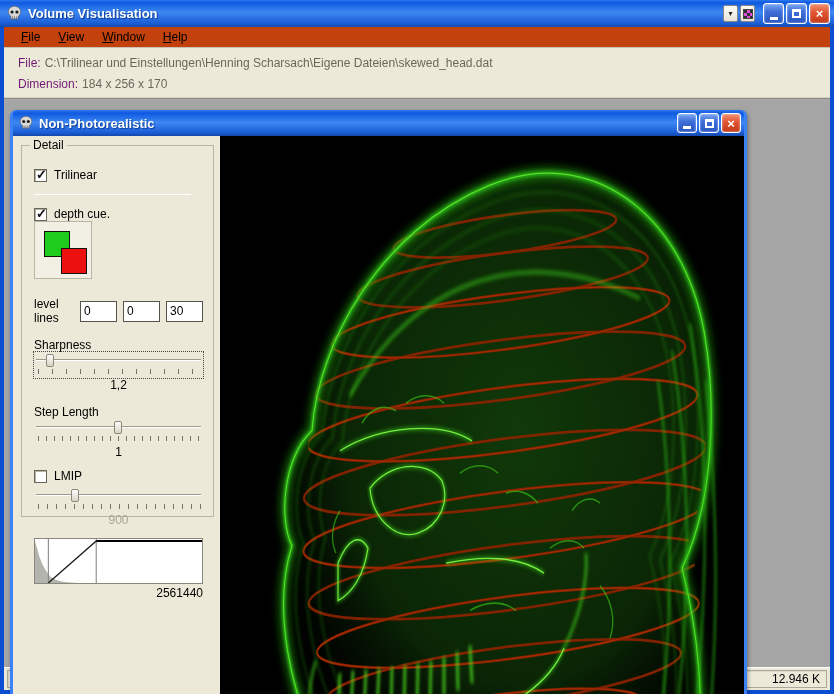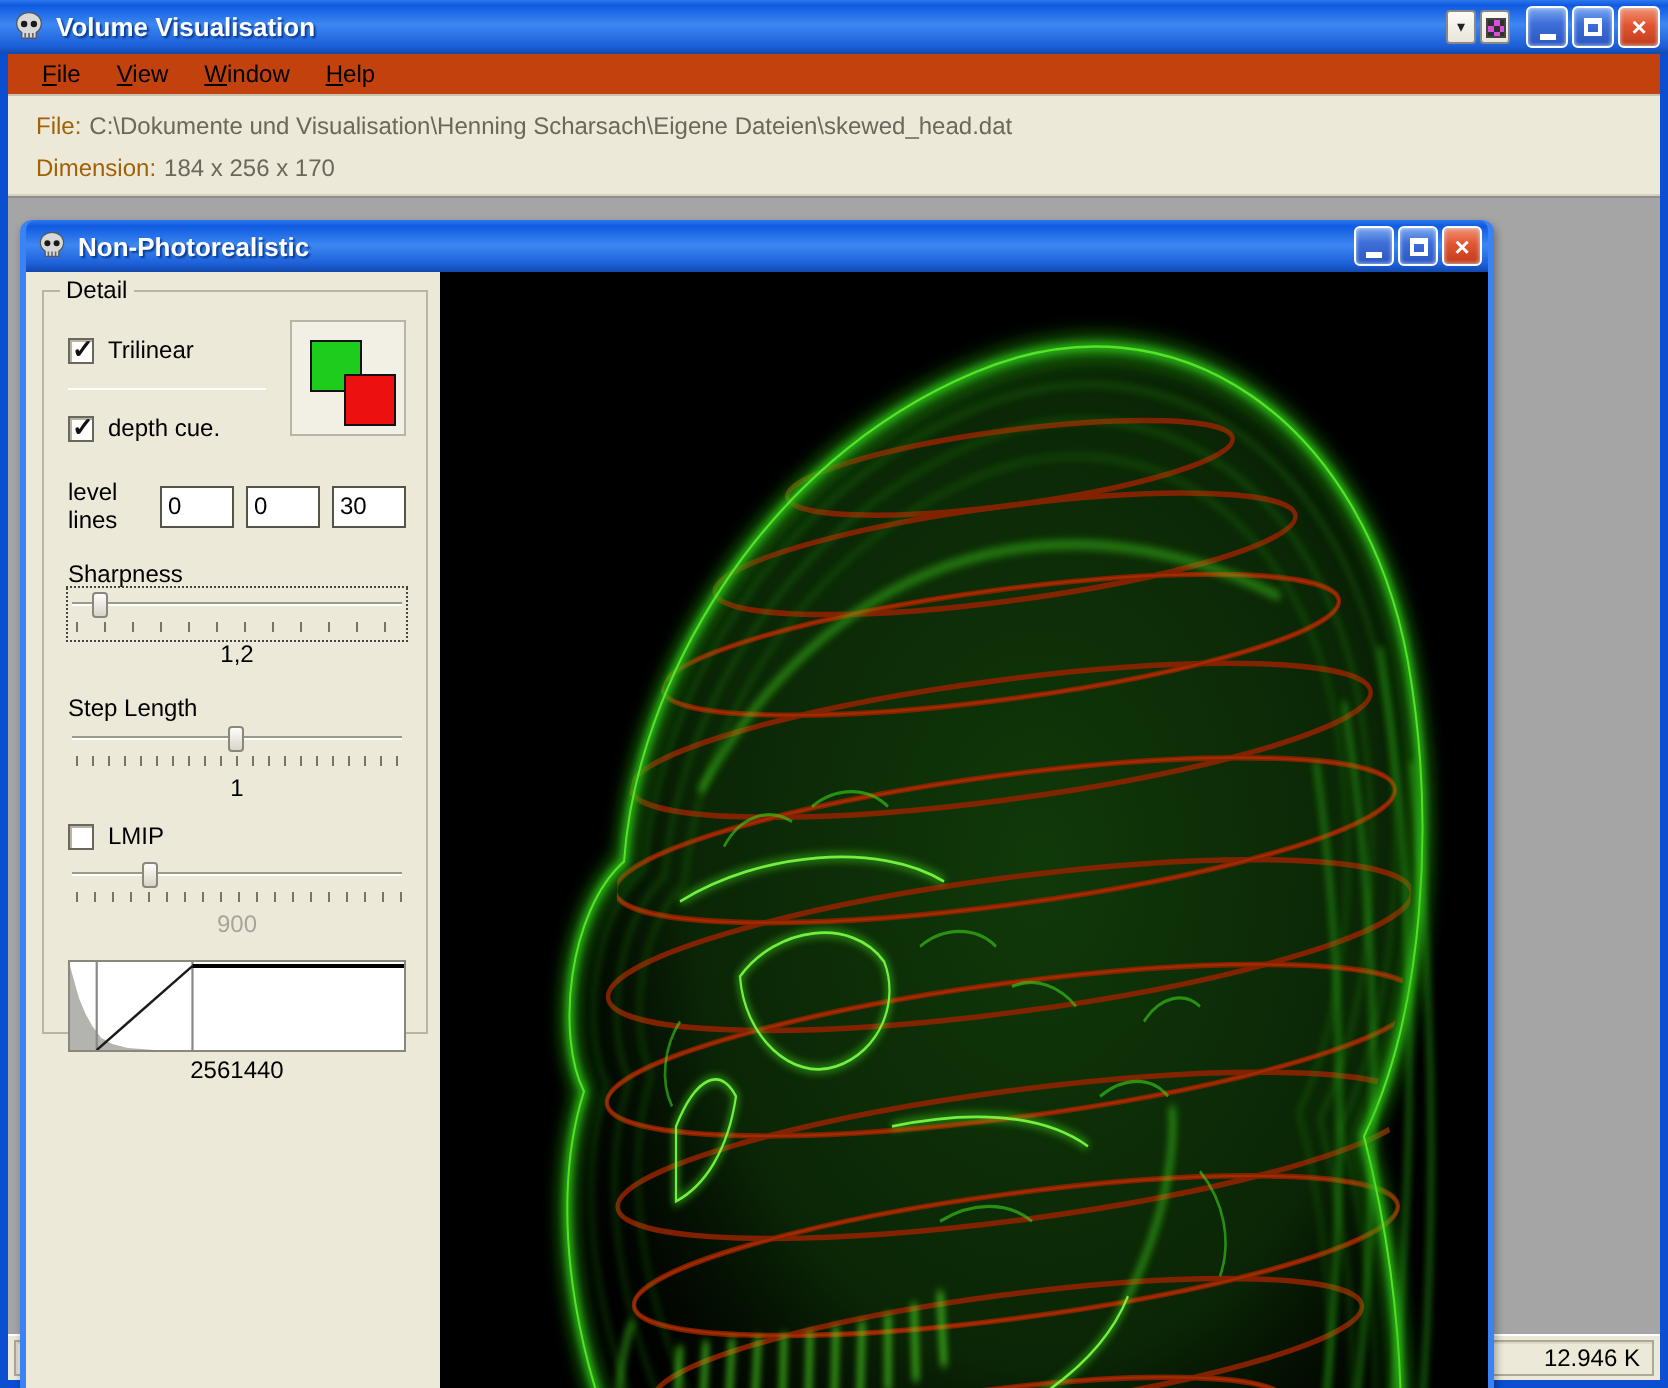--- a/index.html
+++ b/index.html
@@ -35,21 +35,21 @@
 
   
   .frame { flex:1; margin:0 4px 4px 4px; display:flex; flex-direction:column; background:#ece9d8; min-height:0; }
   .menubar { height:21px; background:#c2410c; border-bottom:1px solid #c6c3b2;
              display:flex; align-items:center; padding-left:8px; gap:0; }
   .menu-item { padding:2px 9px; cursor:default; }
   .menu-item::first-letter { text-decoration:underline; }
 
   .info-panel { padding:8px 0 6px 14px; background:#ece9d8; border-bottom:1px solid #d6d2c2; }
   .info-row { margin-bottom:7px; }
-  .info-label { color:#a16207; }
+  .info-label { color:#701a75; }
   .info-value { color:#6b675c; margin-left:4px; }
 
   
   .mdi { flex:1; background:#a5a5a5; position:relative; min-height:0;
          border-top:1px solid #8d8d8d; }
   .child { position:absolute; left:6px; top:11px; width:737px; height:681px;
            background:#3b82f6; border-radius:6px 6px 0 0; padding:0 3px 3px 3px;
            display:flex; flex-direction:column;
            box-shadow:1px 2px 4px rgba(0,0,0,.35); }
   .child-titlebar { height:26px; display:flex; align-items:center; padding:0 3px 0 5px;
@@ -83,37 +83,37 @@
 
   
   .check-row { display:flex; align-items:center; gap:7px; }
   .checkbox { width:13px; height:13px; background:#fff; border:1px solid #6a675c;
               box-shadow:inset 1px 1px 0 #b8b5a6; position:relative; flex:0 0 auto; }
   .checkbox.checked::after { content:"\2713"; position:absolute; left:1px; top:-3px;
                              font-size:13px; font-weight:bold; color:#111; }
   .divider { height:1px; background:#cdc9b8; border-bottom:1px solid #fff; margin:8px 0; }
 
   
-  .tri-zone { display:flex; }
+  .tri-zone { display:flex;flex-direction:column; }
   .tri-left { flex:1; padding-top:8px; }
   .swatch-box { width:58px; height:58px; background:#f2efe4; border:1px solid #b9b5a4; position:relative; }
   .swatch-green { position:absolute; left:9px; top:9px; width:26px; height:26px; background:#1ecc1e; border:1px solid #111; }
   .swatch-red { position:absolute; left:26px; top:26px; width:26px; height:26px; background:#ec1010; border:1px solid #111; }
 
   .levellines-row { display:flex; align-items:center; gap:6px; margin-top:18px; }
   .ll-label { font-size:12px; }
   .ll-input { width:37px; height:21px; border:1px solid #55534a; background:#fff;
               font-family:"Liberation Sans",sans-serif; font-size:12px; padding:2px 3px; }
 
   .section-label { margin-top:13px; margin-bottom:2px; }
 
   
   .hist-box { margin-top:11px; width:100%; height:46px; background:#fff;
               border:1px solid #8a887c; box-shadow:inset 1px 1px 0 #c9c6b8; }
-  .hist-labels { display:flex; justify-content:center; font-size:12px; margin-top:2px; }
+  .hist-labels { display:flex; justify-content:flex-end; font-size:12px; margin-top:2px; }
 
   
   .render { flex:1; background:#000; position:relative; overflow:hidden; }
   .render svg { display:block; width:100%; height:100%; }
 
   
   .statusbar { height:23px; background:#ece9d8; display:flex; align-items:stretch;
                padding:2px 3px 2px 3px; gap:4px; border-top:1px solid #fff; }
   .sb-panel { border:1px solid #aca89a; box-shadow:inset 1px 1px 0 #dcd9ca;
               background:#ece9d8; display:flex; align-items:center; padding:0 6px; }
@@ -154,21 +154,21 @@
 
     <div class="menubar">
       <span class="menu-item">File</span>
       <span class="menu-item">View</span>
       <span class="menu-item">Window</span>
       <span class="menu-item">Help</span>
     </div>
 
     <div class="info-panel">
       <div class="info-row">
-        <span class="info-label">File:</span><span class="info-value">C:\Dokumente und Visualisation\Henning Scharsach\Eigene Dateien\skewed_head.dat</span>
+        <span class="info-label">File:</span><span class="info-value">C:\Trilinear und Einstellungen\Henning Scharsach\Eigene Dateien\skewed_head.dat</span>
       </div>
       <div class="info-row" style="margin-bottom:0;">
         <span class="info-label">Dimension:</span><span class="info-value">184 x 256 x 170</span>
       </div>
     </div>
 
     <div class="mdi">
 
       <div class="child">
         <div class="child-titlebar">

